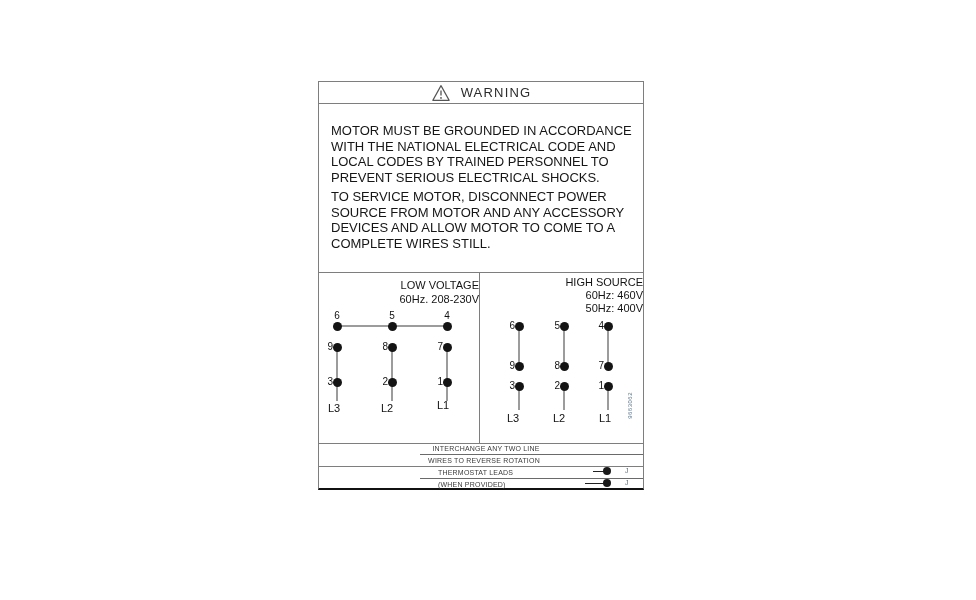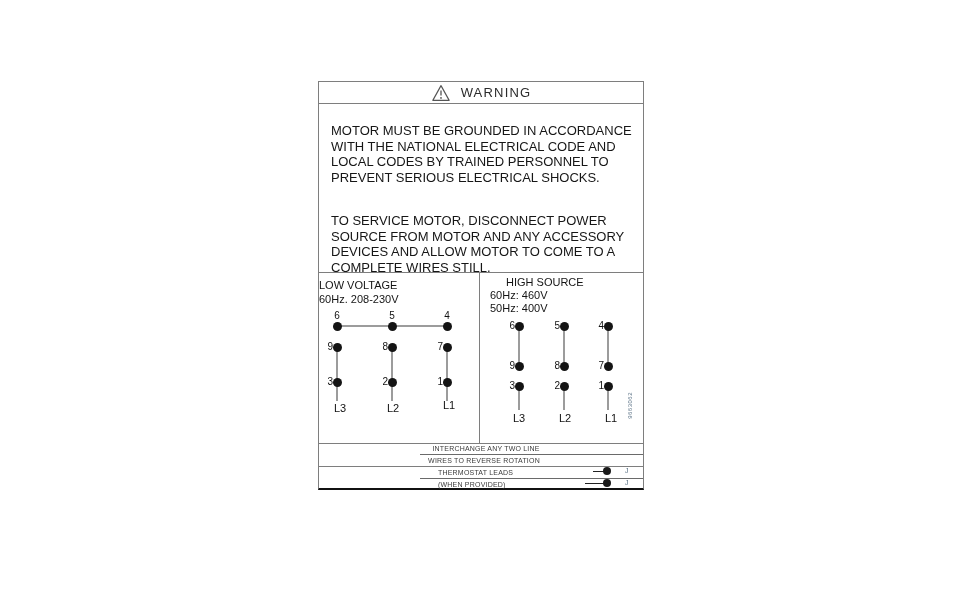--- a/index.html
+++ b/index.html
@@ -6,31 +6,31 @@
   body{width:976px;height:600px;position:relative;overflow:hidden;
        font-family:"Liberation Sans","DejaVu Sans",sans-serif;color:#1f1f1f;}
   .label{position:absolute;left:318px;top:81px;width:326px;height:409px;
          box-sizing:border-box;border:1px solid #7e7e7e;border-bottom:2px solid #111;
          background:#fff;}
   .abs{position:absolute;}
   .hdr{left:0;right:0;top:0;height:21px;border-bottom:1px solid #7e7e7e;
        display:flex;align-items:center;justify-content:center;gap:10px;}
   .hdr-title{font-size:13px;letter-spacing:1.2px;color:#2b2b2b;}
   .bodytxt{left:12px;top:41px;font-size:13px;line-height:15.5px;color:#161616;}
-  .para2{margin-top:28px;}
+  .para2{margin-top:4px;}
   .hline{background:#7e7e7e;height:1px;}
   .hline2{background:#6a6a6a;height:1px;}
   .vline{background:#7e7e7e;width:1px;}
   .cline{background:#9c9c9c;}
   .dot{width:9px;height:9px;border-radius:50%;background:#141414;}
   .tnum{font-size:10px;width:12px;color:#111;}
   .tnum.c{text-align:center;}
   .tnum.r{text-align:right;}
-  .llab{font-size:11px;width:24px;text-align:center;color:#111;}
-  .ptitle{font-size:11px;line-height:14px;text-align:left;color:#141414;}
+  .llab{font-size:11px;width:24px;color:#111;}
+  .ptitle{font-size:11px;line-height:14px;text-align:right;color:#141414;}
   .tiny{font-size:7px;letter-spacing:0.2px;color:#3b3b3b;white-space:nowrap;}
   .ctr{transform:translateX(-50%);}
   .leadline{height:1px;background:#222;}
   .leaddot{width:8px;height:8px;border-radius:50%;background:#1a1a1a;}
   .jlab{font-size:7px;color:#5b7286;}
   .pn{writing-mode:vertical-rl;transform:rotate(180deg);font-size:6px;
       letter-spacing:0.5px;color:#5b7286;}
 </style>
 </head>
 <body>

